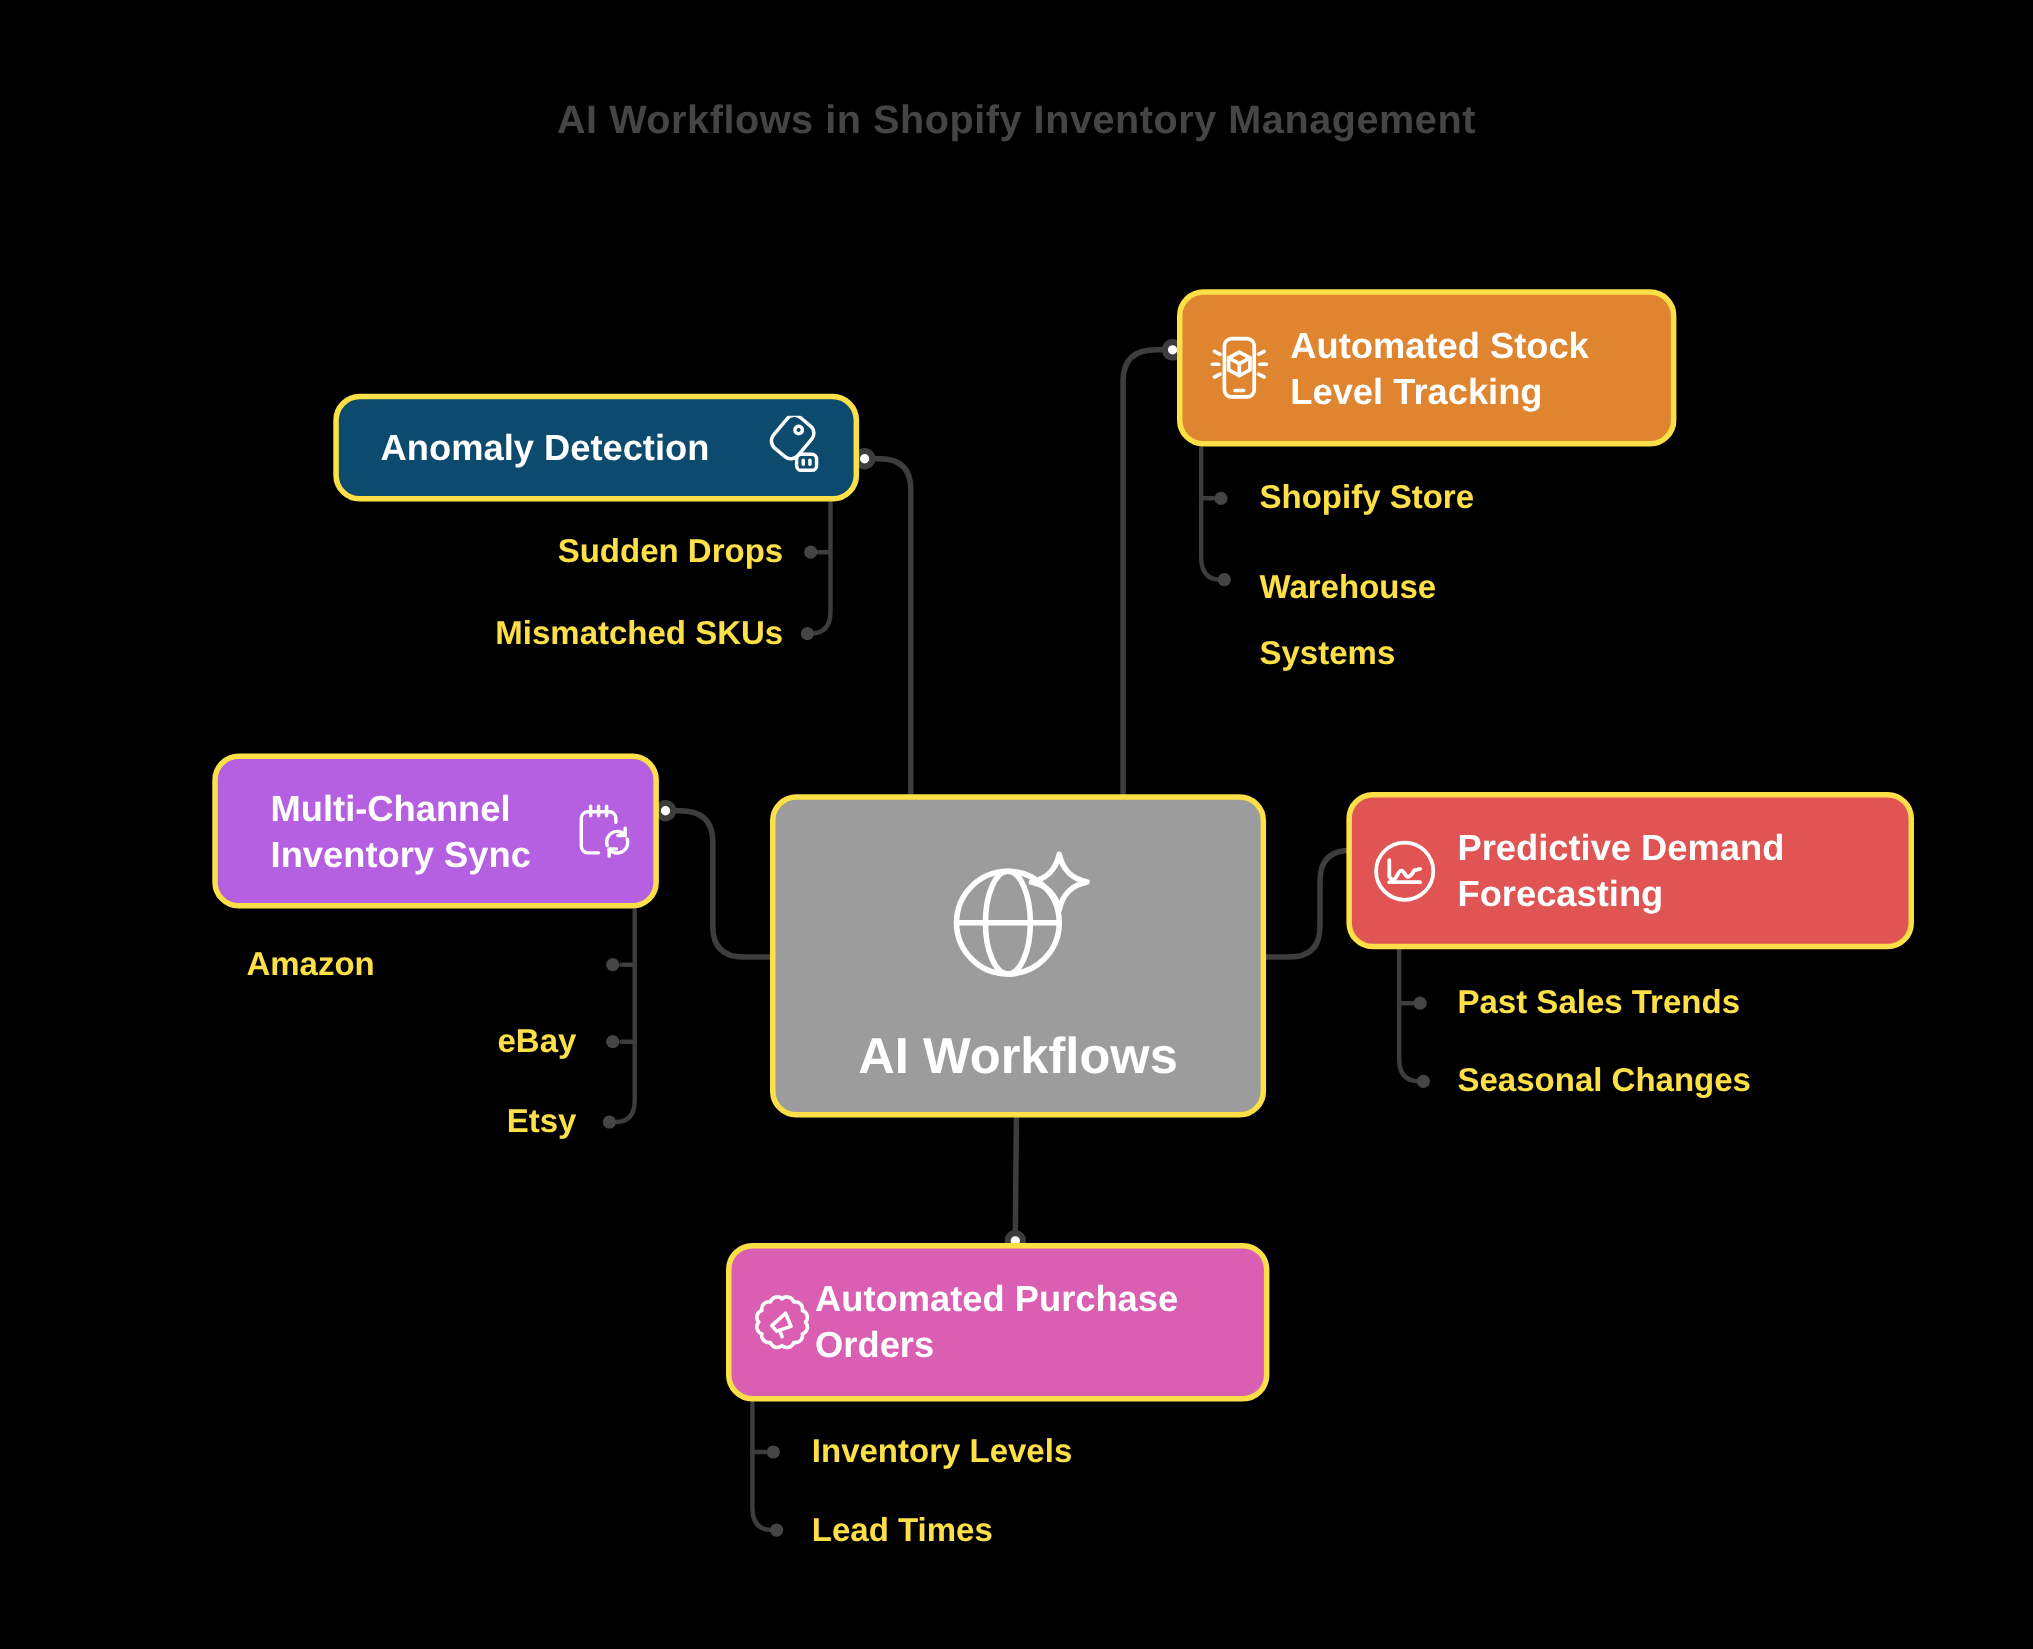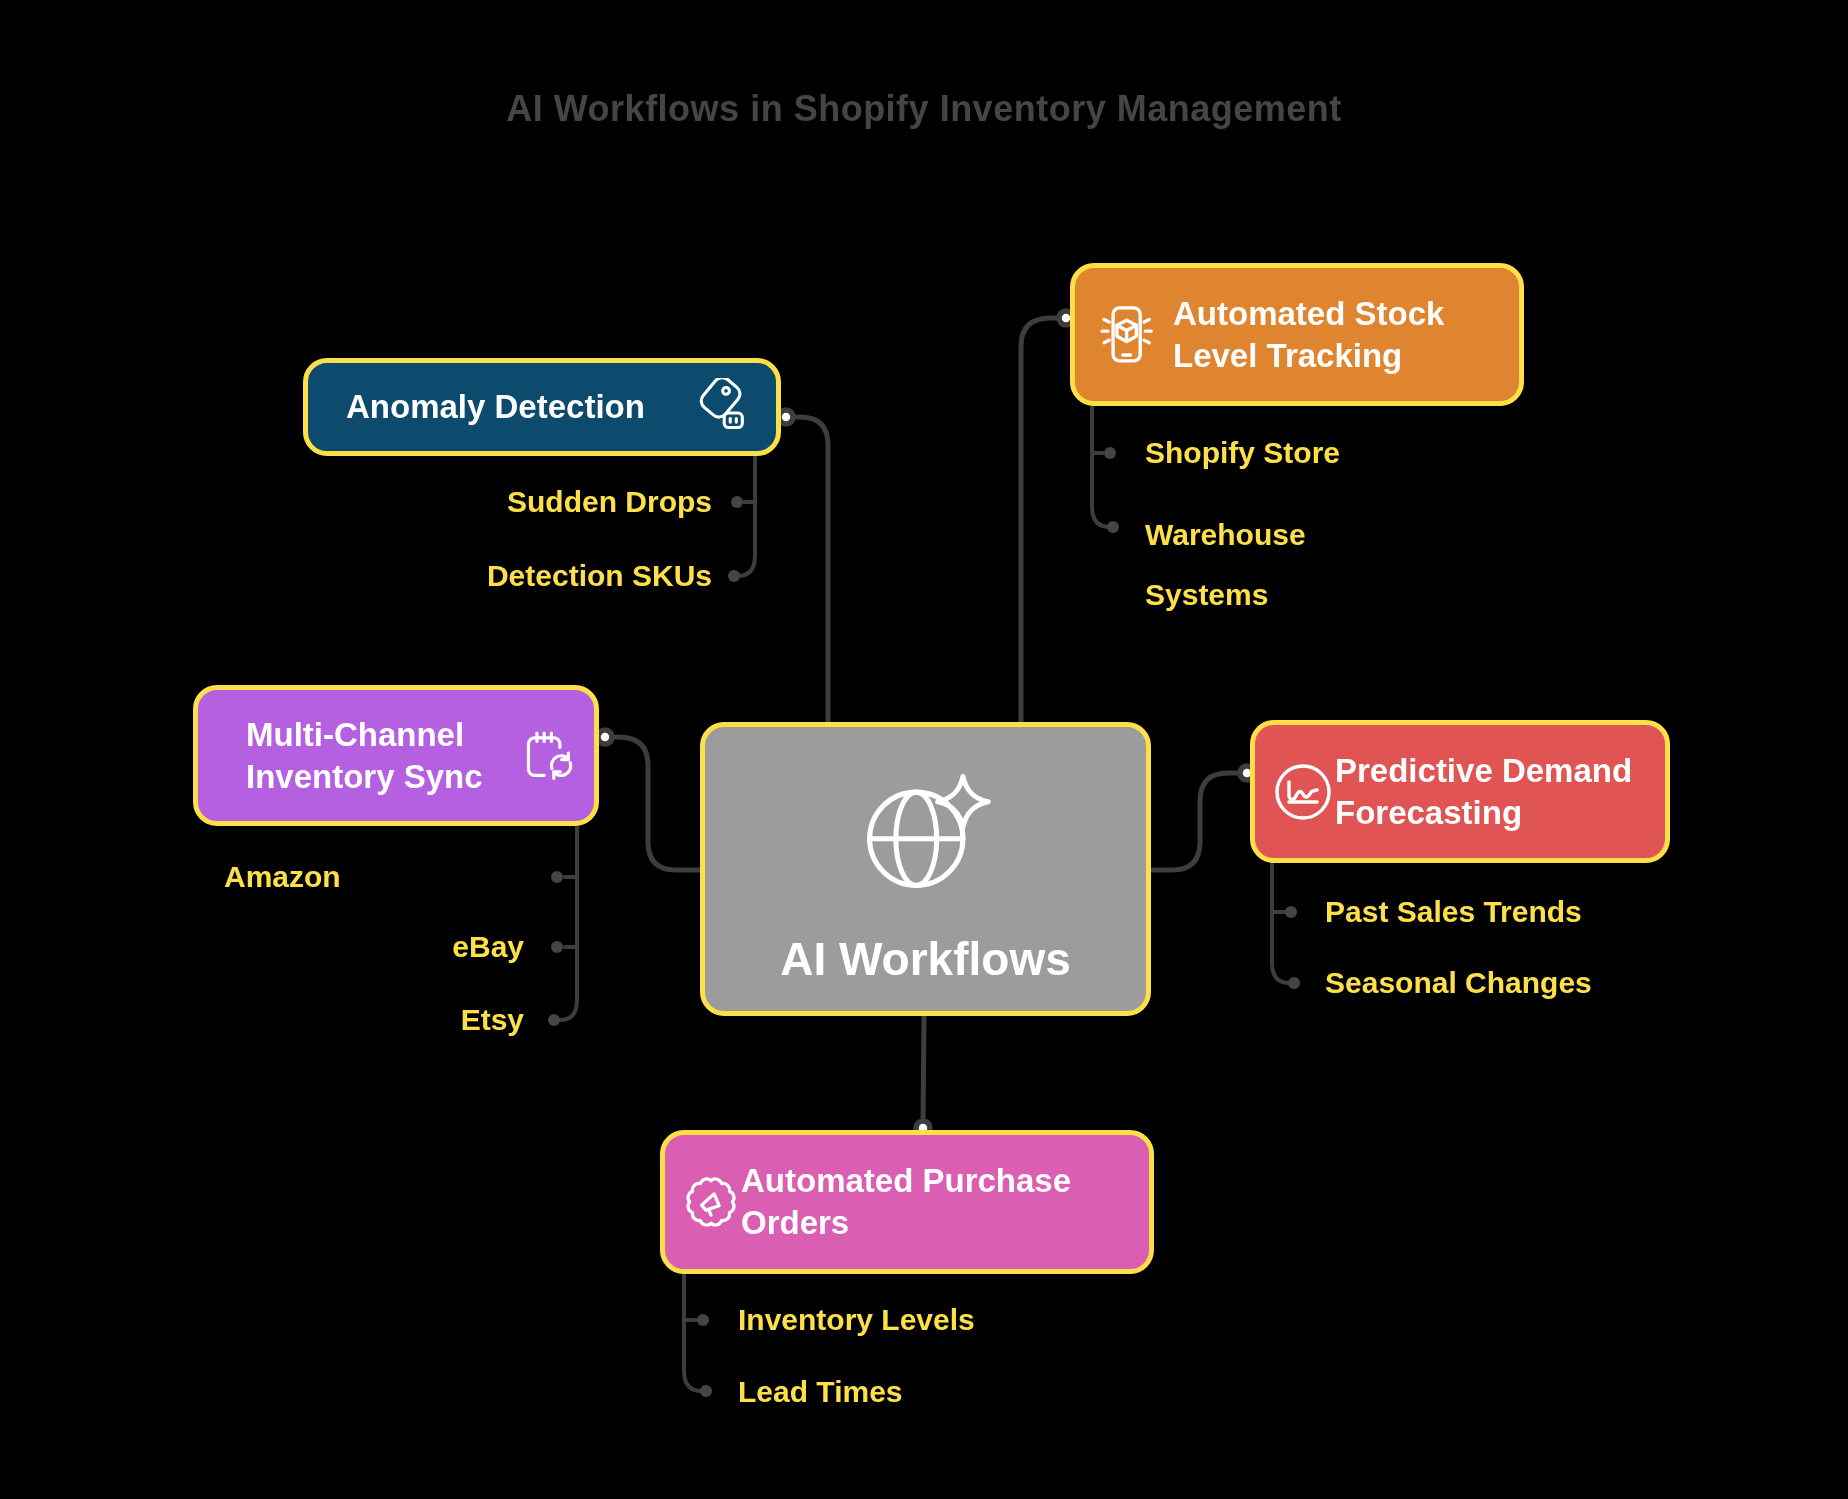--- a/index.html
+++ b/index.html
@@ -21,21 +21,21 @@
     position:absolute; box-sizing:border-box; border:5px solid #fde047; border-radius:24px;
     display:flex; align-items:center; color:#fff; font-weight:bold;
   }
   .node .label { font-size:33px; line-height:1.26; }
   .node svg { flex:0 0 auto; }
   .icon-stroke { fill:none; stroke:#ffffff; stroke-width:2.6; stroke-linecap:round; stroke-linejoin:round; }
 
   .n-anomaly  { left:303px;  top:358px;  width:478px; height:98px;  justify-content:space-between; padding:0 24px 0 38px; }
   .n-stock    { left:1070px; top:263px;  width:454px; height:143px; padding:0 10px 0 20px; gap:16px; }
   .n-multi    { left:193px;  top:685px;  width:406px; height:141px; padding:0 16px 0 48px; gap:12px; }
-  .n-predict  { left:1250px; top:720px;  width:420px; height:143px; padding:0 10px 0 16px; gap:0; }
+  .n-predict  { left:1224px; top:720px;  width:516px; height:143px; padding:0 10px 0 16px; gap:16px; }
   .n-purchase { left:660px;  top:1130px; width:494px; height:144px; padding:0 10px 0 16px; gap:0; }
   .n-center   { left:700px;  top:722px;  width:451px; height:294px; flex-direction:column; justify-content:flex-start; }
   .n-center svg { margin-top:34px; }
   .n-center .label { font-size:46px; margin-top:30px; }
 
   .leaf {
     position:absolute; font-size:30px; font-weight:bold; color:#fde047; line-height:44px;
   }
   .leaf-sudden     { top:480px;  left:332px;  width:380px; text-align:right; }
   .leaf-mismatched { top:554px;  left:332px;  width:380px; text-align:right; }
@@ -177,21 +177,21 @@
         <circle cx="31" cy="40" r="24"></circle>
         <ellipse cx="31" cy="40" rx="10.5" ry="24"></ellipse>
         <line x1="7" y1="40" x2="55" y2="40"></line>
         <path d="M55 8 C56.6 15.4 60.6 19.4 68 21 C60.6 22.6 56.6 26.6 55 34 C53.4 26.6 49.4 22.6 42 21 C49.4 19.4 53.4 15.4 55 8 Z"></path>
       </g>
     </svg>
     <span class="label">AI Workflows</span>
   </div>
 
   <div class="leaf leaf-sudden">Sudden Drops</div>
-  <div class="leaf leaf-mismatched">Detection SKUs</div>
+  <div class="leaf leaf-mismatched">Mismatched SKUs</div>
   <div class="leaf leaf-shopify">Shopify Store</div>
   <div class="leaf leaf-warehouse">Warehouse Systems</div>
   <div class="leaf leaf-amazon">Amazon</div>
   <div class="leaf leaf-ebay">eBay</div>
   <div class="leaf leaf-etsy">Etsy</div>
   <div class="leaf leaf-past">Past Sales Trends</div>
   <div class="leaf leaf-seasonal">Seasonal Changes</div>
   <div class="leaf leaf-inventory">Inventory Levels</div>
   <div class="leaf leaf-lead">Lead Times</div>
 

